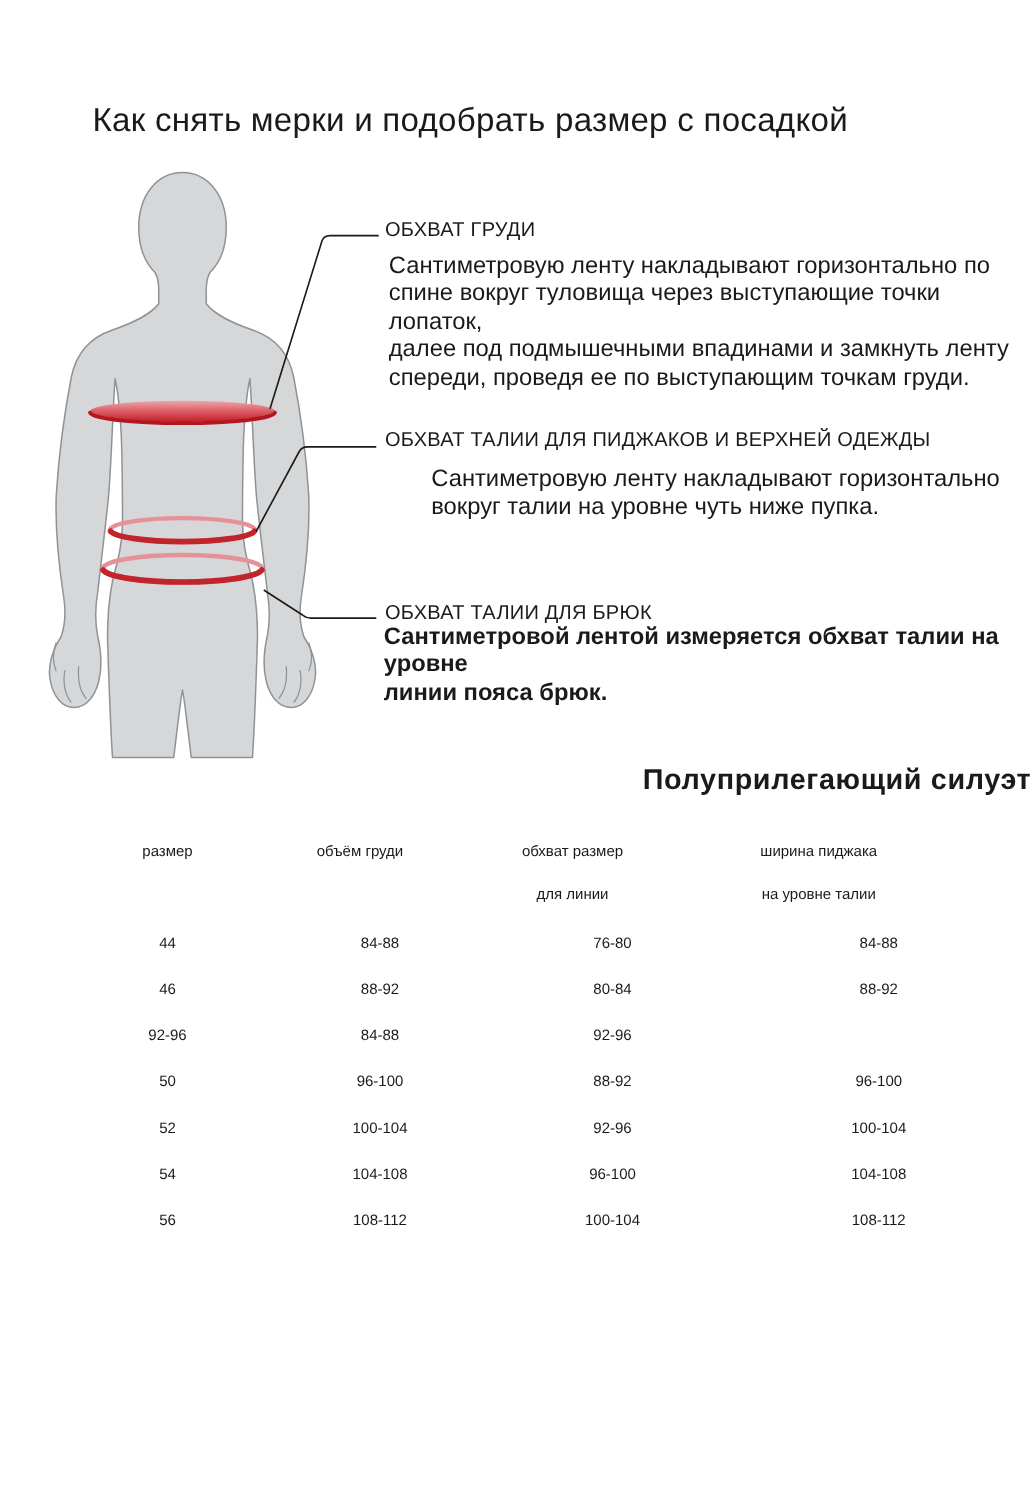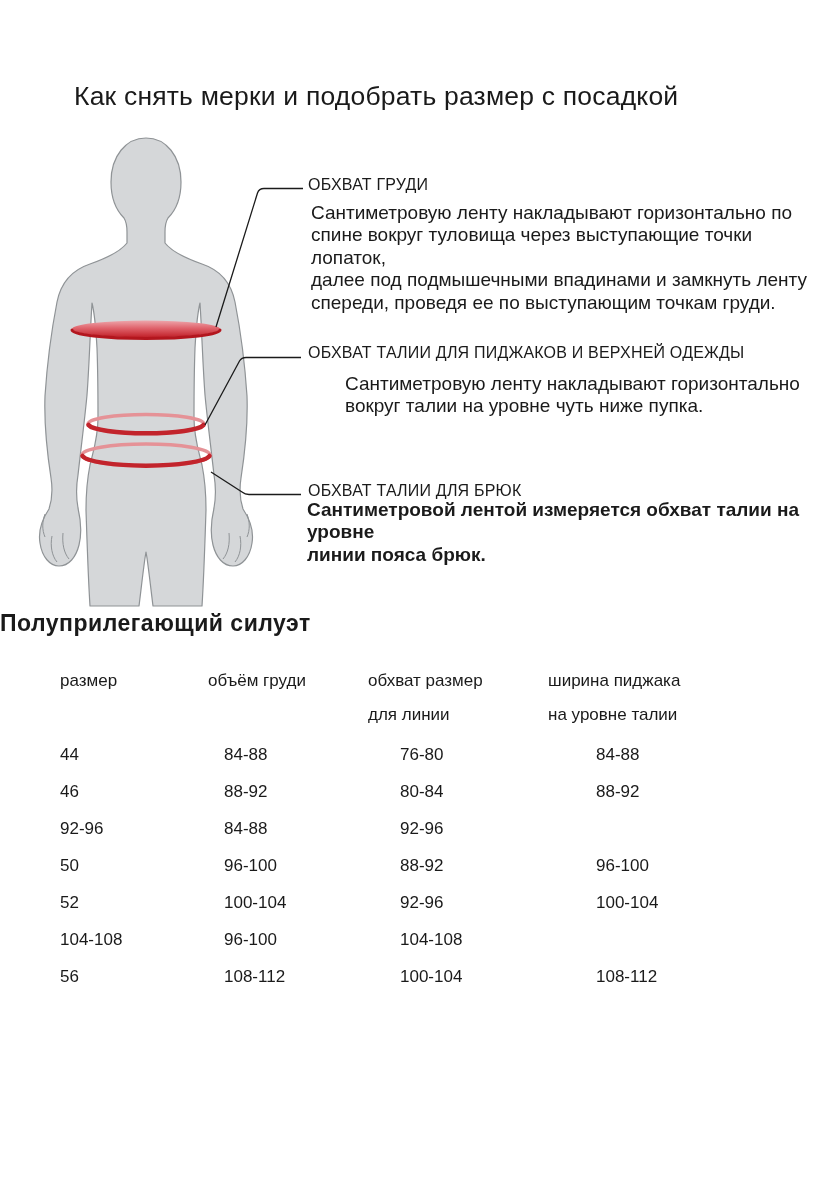--- a/index.html
+++ b/index.html
@@ -11,29 +11,29 @@
   .page-title{
     left:74px;top:81px;font-size:26.5px;font-weight:400;letter-spacing:.2px;white-space:nowrap;
   }
   .sec-head{
     font-size:16px;font-weight:400;letter-spacing:.2px;white-space:nowrap;
   }
   .sec-body{
     font-size:19px;line-height:22.4px;white-space:pre-line;
   }
   .table-title{
-    left:0;top:610px;width:825px;text-align:left;
+    left:0;top:610px;width:825px;text-align:right;
     font-size:23px;font-weight:700;letter-spacing:.5px;
   }
   .tbl-row{
     display:grid;grid-template-columns:148px 160px 180px 214px;
     width:702px;left:60px;
   }
   .tbl-row .cell{
-    text-align:left;font-size:17px;line-height:34px;
+    text-align:center;font-size:12px;line-height:34px;
   }
   .data-rows .tbl-row{position:static;gap:16px;}
   .data-rows{left:60px;top:736px;width:702px;position:absolute;}
   .data-rows .cell{line-height:37px;}
   svg{display:block;}
 </style>
 </head>
 <body>
 
 <div class="abs page-title">Как снять мерки и подобрать размер с посадкой</div>
@@ -174,20 +174,21 @@
     <div class="cell">88-92</div>
     <div class="cell">96-100</div>
   </div>
   <div class="tbl-row">
     <div class="cell">52</div>
     <div class="cell">100-104</div>
     <div class="cell">92-96</div>
     <div class="cell">100-104</div>
   </div>
   <div class="tbl-row">
+    <div class="cell">54</div>
     <div class="cell">104-108</div>
     <div class="cell">96-100</div>
     <div class="cell">104-108</div>
   </div>
   <div class="tbl-row">
     <div class="cell">56</div>
     <div class="cell">108-112</div>
     <div class="cell">100-104</div>
     <div class="cell">108-112</div>
   </div>

